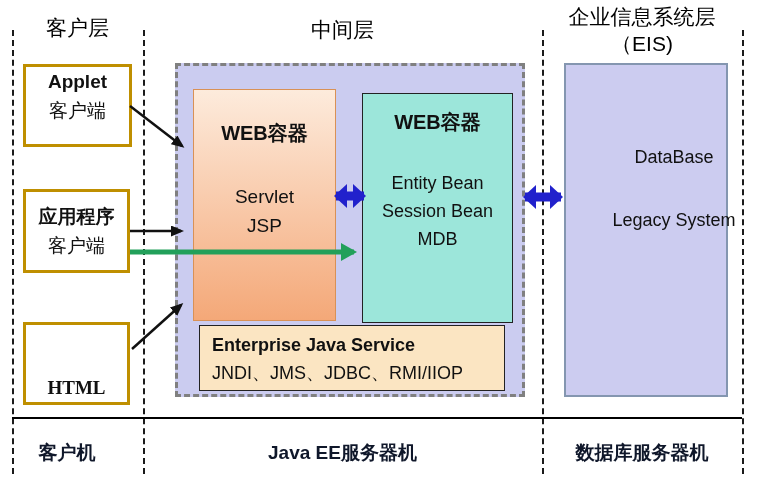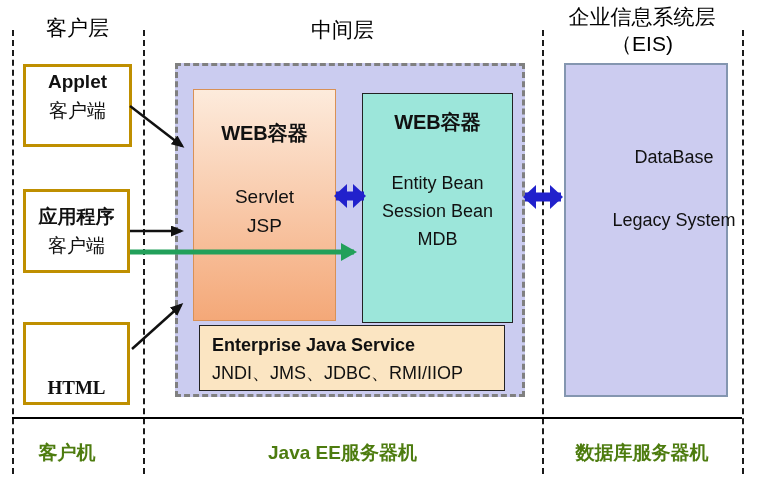--- a/index.html
+++ b/index.html
@@ -57,21 +57,21 @@
   #eis-box {
     position:absolute; left:564px; top:63px; width:164px; height:334px;
     background:#CCCCF0; border:2px solid #8496B0; box-sizing:border-box;
   }
   #eis-box .l1, #eis-box .l2 { position:absolute; width:100%; text-align:center; font-size:18px;padding-left:28px; }
   #eis-box .l1 { top:82px; }
   #eis-box .l2 { top:145px; }
   
   svg.arrows { position:absolute; left:0; top:0; pointer-events:none; }
   
-  .footlabel { position:absolute; top:440px; font-weight:bold; font-size:19px; color:#4d7c0f; text-align:center; }
+  .footlabel { position:absolute; top:440px; font-weight:bold; font-size:19px; color:#0f172a; text-align:center; }
   #foot-client { left:12px;  width:110px; }
   #foot-server { left:143px; width:399px; }
   #foot-db     { left:542px; width:200px; }
 </style>
 </head>
 <body>
 
 <div class="canvas">
 
   <div class="toplabel" id="lbl-client-tier">客户层</div>

